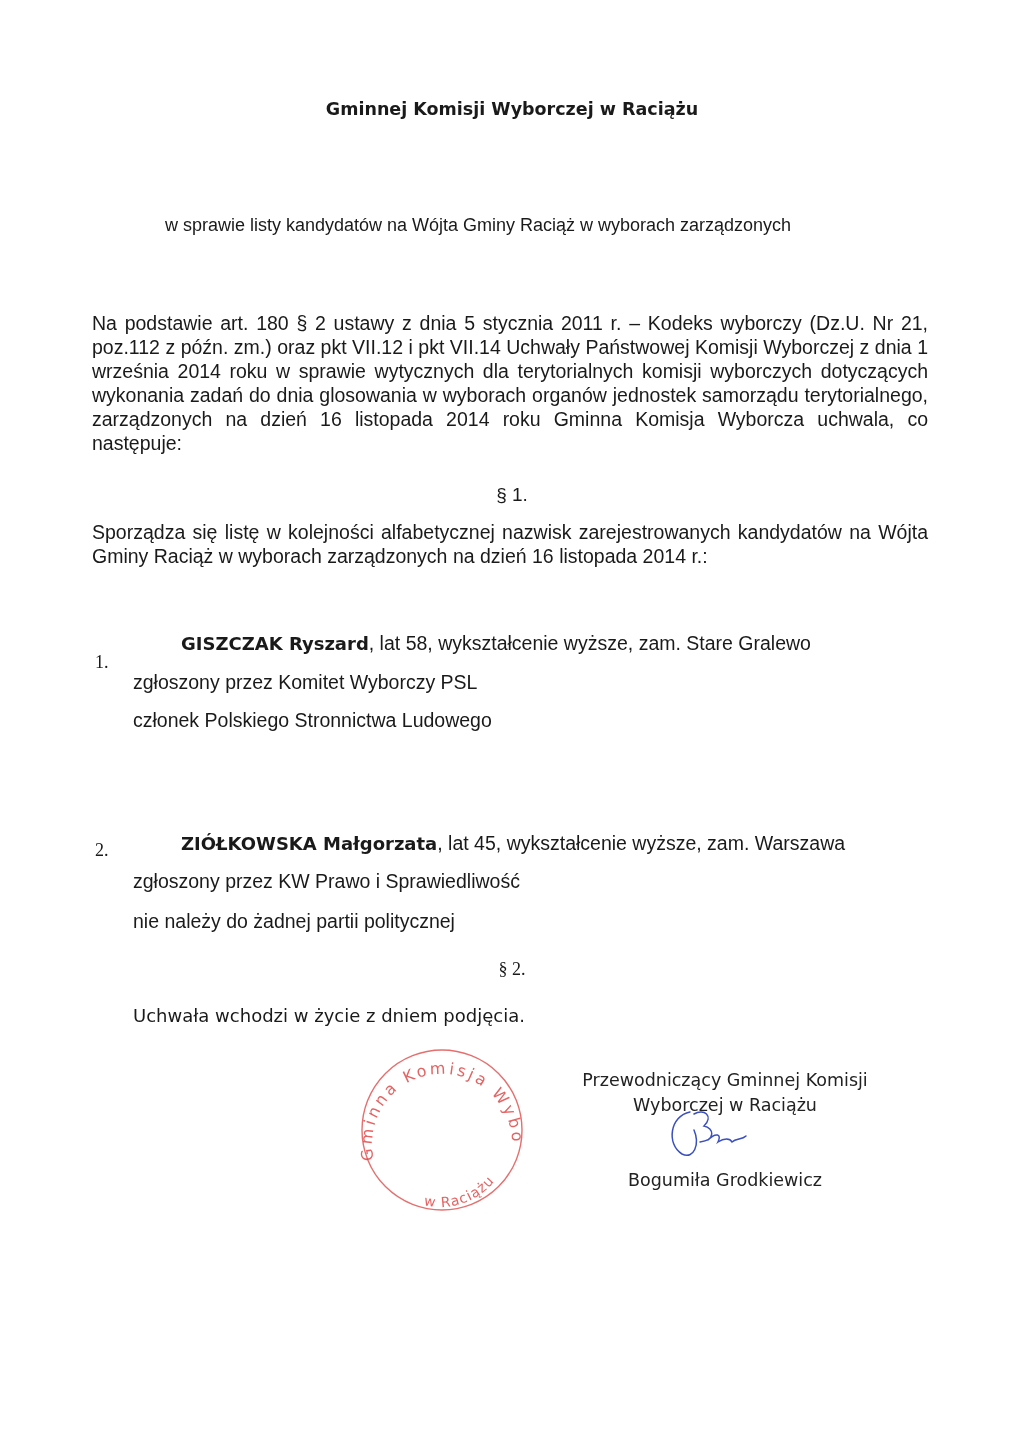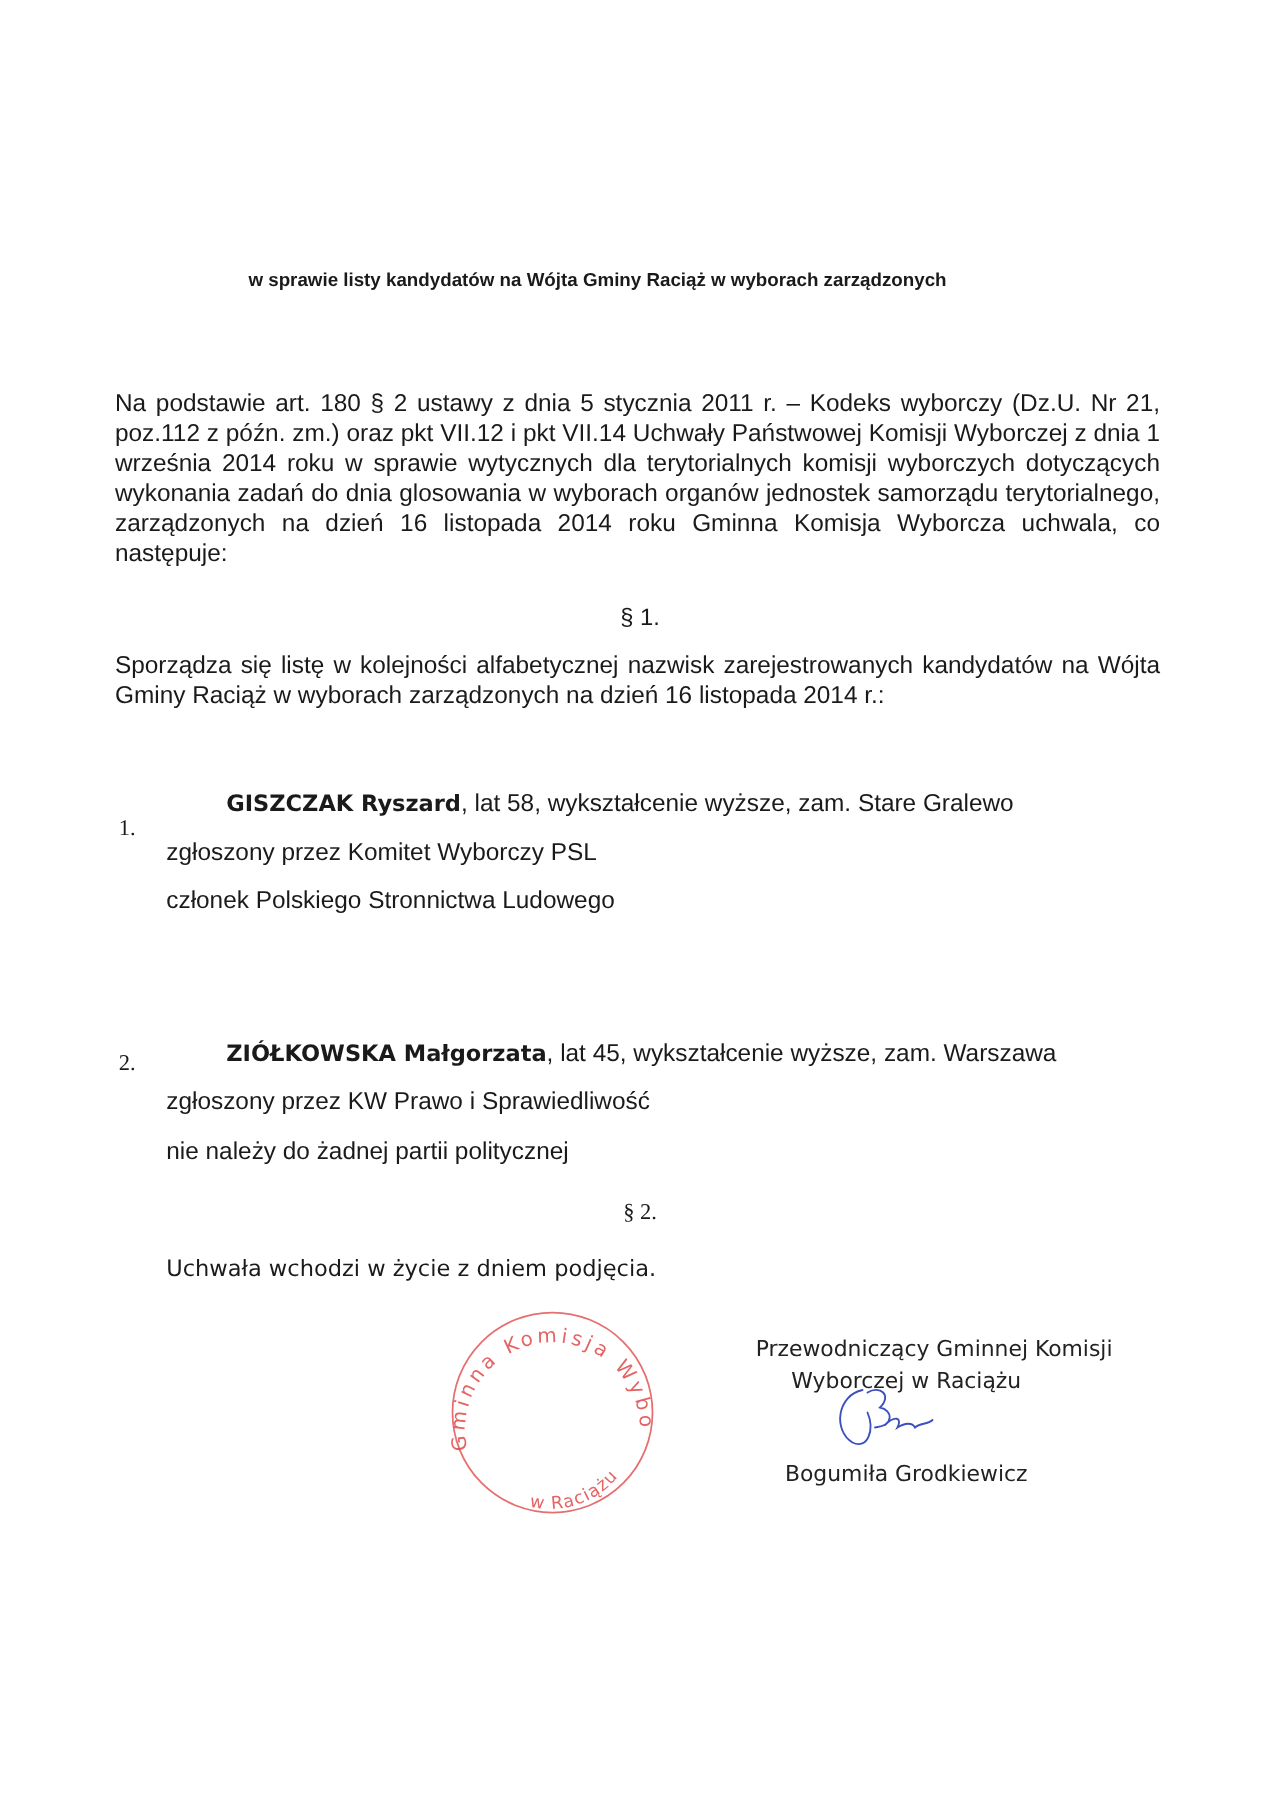--- a/index.html
+++ b/index.html
@@ -1,40 +1,41 @@
 <!DOCTYPE html>
 <html><head>
   <meta charset="utf-8">
   <style>
     html, body { margin: 0; padding: 0; background: #ffffff; }
     body { width: 1024px; height: 1444px; position: relative; overflow: hidden; color: #1a1a1a; }
     .sans { font-family: "DejaVu Sans", "Liberation Sans", sans-serif; }
     .title-block { position: absolute; top: 97px; left: 0; width: 1024px; text-align: center; font-weight: bold; font-size: 17.5px; line-height: 24px; }
-    .subject { position: absolute; top: 206px; left: 0; width: 956px; text-align: center; font-weight: bold; font-size: 15px; line-height: 38px; font-family: "Liberation Sans", sans-serif; }
+    .subject { position: absolute; top: 206px; left: 0; width: 956px; text-align: center; font-weight: normal; font-size: 18px; line-height: 38px; font-family: "Liberation Sans", sans-serif; }
     .basis { position: absolute; top: 311px; left: 92px; width: 836px; font-size: 19.5px; line-height: 24px; text-align: justify; text-align-last: left; font-family: "Liberation Sans", sans-serif; }
     .para-mark { position: absolute; left: 0; width: 1024px; text-align: center; font-size: 19px; font-family: "Liberation Sans", sans-serif; }
     .para1 { top: 484px; left: 0; width: 1024px; }
     .para2 { top: 959px; font-family: "Liberation Serif", serif; font-size: 18px; left: 0; width: 1024px; }
     .list-intro { position: absolute; top: 520px; left: 92px; width: 836px; font-size: 19.5px; line-height: 24px; text-align: justify; text-align-last: left; font-family: "Liberation Sans", sans-serif; }
     .cand { position: absolute; left: 0; width: 1024px; }
     .cand .num { position: absolute; font-family: "Liberation Serif", serif; font-size: 18px; }
     .cand .line { position: absolute; left: 133px; font-size: 19.5px; font-family: "Liberation Sans", sans-serif; white-space: nowrap; }
     .cand .line .name { font-family: "DejaVu Sans", sans-serif; font-weight: bold; font-size: 18px; margin-left: 48px; }
     .effect { position: absolute; top: 1005px; left: 133px; font-size: 18px; font-family: "DejaVu Sans", sans-serif; }
     .stamp { position: absolute; left: 352px; top: 1042px; width: 180px; height: 176px; }
     .signature-block { position: absolute; left: 560px; top: 1068px; width: 330px; text-align: center; font-family: "DejaVu Sans", sans-serif; font-size: 17.5px; line-height: 25px; color: #222; }
-    .sig-title1 { position: absolute; top: 0; left: 0; width: 330px; text-align: right; }
+    .sig-title1 { position: absolute; top: 0; left: 0; width: 330px; }
     .sig-title2 { position: absolute; top: 25px; left: 0; width: 330px; }
     .sig-name { position: absolute; top: 100px; left: 0; width: 330px; }
     .sig-scribble { position: absolute; top: 36px; left: 100px; width: 100px; height: 60px; }
   </style>
 </head>
 <body>
 
 <div class="title-block sans">
+  <div>Gminnej Komisji Wyborczej w Raciążu</div>
 </div>
 
 <div class="subject">
   <div>w sprawie listy kandydatów na Wójta Gminy Raciąż w wyborach zarządzonych</div>
 </div>
 
 <div class="basis">Na podstawie art. 180 § 2 ustawy z dnia 5 stycznia 2011 r. – Kodeks wyborczy (Dz.U. Nr 21, poz.112 z późn. zm.)  oraz pkt VII.12 i pkt VII.14 Uchwały Państwowej Komisji Wyborczej z dnia 1 września 2014 roku w sprawie wytycznych dla terytorialnych komisji wyborczych dotyczących wykonania zadań do dnia glosowania w wyborach organów jednostek samorządu terytorialnego, zarządzonych na dzień 16 listopada 2014 roku Gminna Komisja Wyborcza uchwala, co następuje:</div>
 
 <div class="para-mark para1">§ 1.</div>
 

